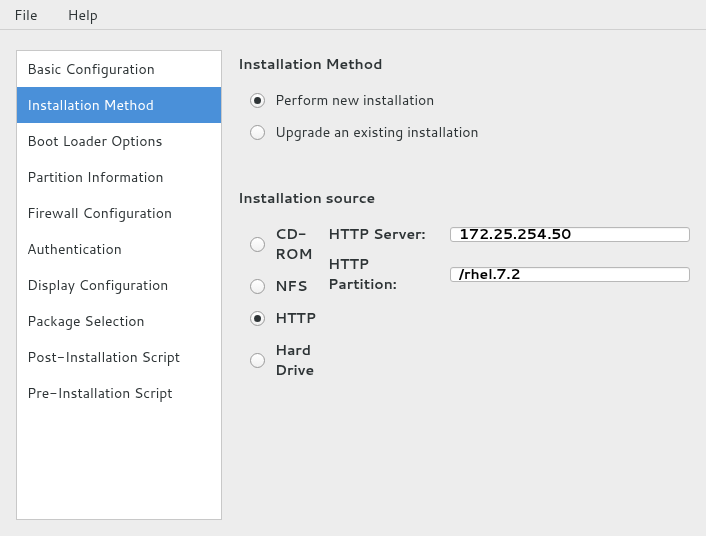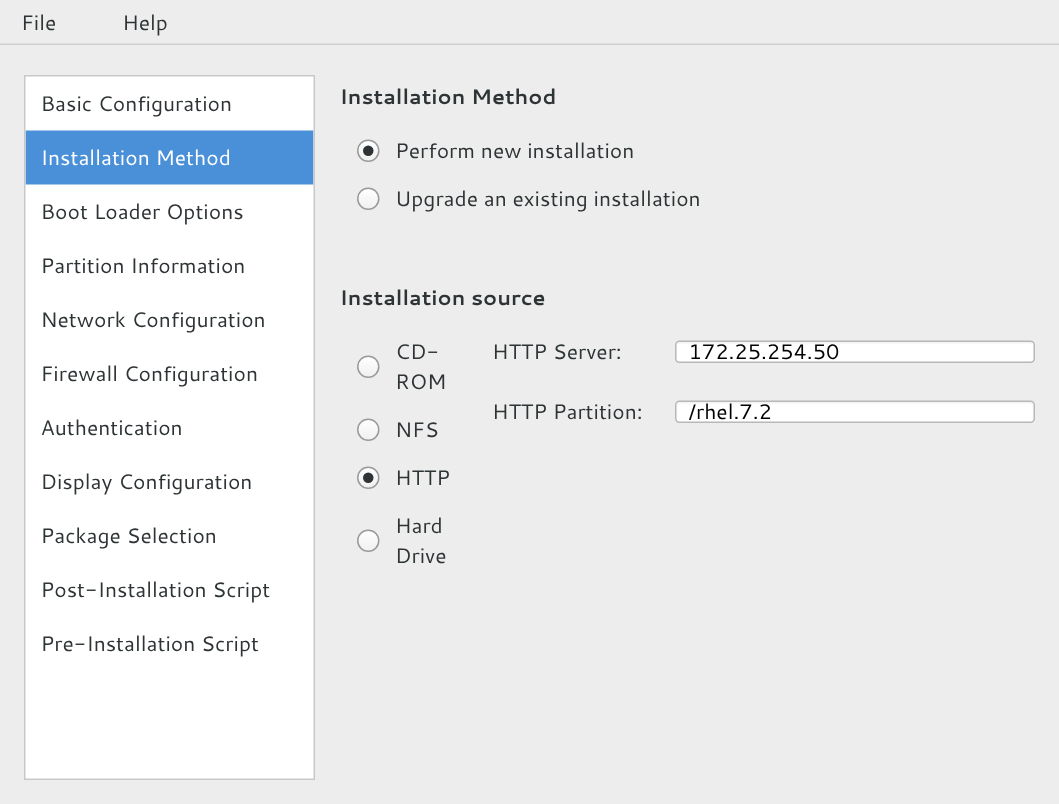--- a/index.html
+++ b/index.html
@@ -10,21 +10,21 @@
     background: #ededed;
     width: 706px;
     height: 536px;
     overflow: hidden;
   }
   .menubar {
     height: 30px;
     display: flex;
     align-items: center;
     padding: 0 8px;
-    gap: 32px;
+    gap: 18px;
     border-bottom: 1px solid #d0d0d0;
   }
   .menubar-item {
     padding: 4px 6px;
     cursor: default;
   }
   .content {
     display: flex;
     height: calc(100% - 30px);
     padding: 20px 16px 16px 16px;
@@ -76,28 +76,29 @@
   .radio.checked::after {
     content: "";
     position: absolute;
     top: 3px; left: 3px;
     width: 7px; height: 7px;
     border-radius: 50%;
     background: #2e3436;
   }
   .source-layout {
     display: flex;
-    gap: 28px;
+    gap: 12px;
     align-items: flex-start;
+    font-weight: bold;
   }
   .field-row {
     display: flex;
     align-items: center;
     gap: 12px;
-    margin-bottom: 20px;
+    margin-bottom: 10px;
   }
   .field-label {
     width: 110px;
     color: #2e3436;
   }
   input[type="text"] {
     width: 240px;
     height: 15px;
     padding: 4px 8px;
     border: 1px solid #b8b8b8;
@@ -115,21 +116,20 @@
   <div class="menubar-item">Help</div>
 </div>
 
 <div class="content">
 
   <div class="sidebar">
     <div class="nav-item">Basic Configuration</div>
     <div class="nav-item selected">Installation Method</div>
     <div class="nav-item">Boot Loader Options</div>
     <div class="nav-item">Partition Information</div>
-    <div class="nav-item">Network Configuration</div>
     <div class="nav-item">Firewall Configuration</div>
     <div class="nav-item">Authentication</div>
     <div class="nav-item">Display Configuration</div>
     <div class="nav-item">Package Selection</div>
     <div class="nav-item">Post-Installation Script</div>
     <div class="nav-item">Pre-Installation Script</div>
   </div>
 
   <div class="main">
 

